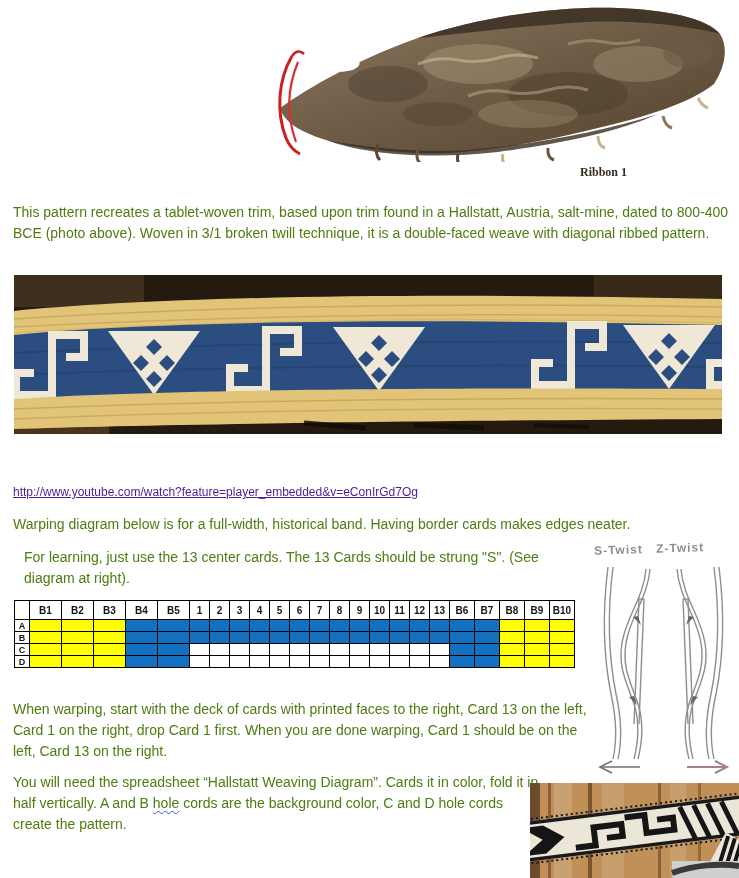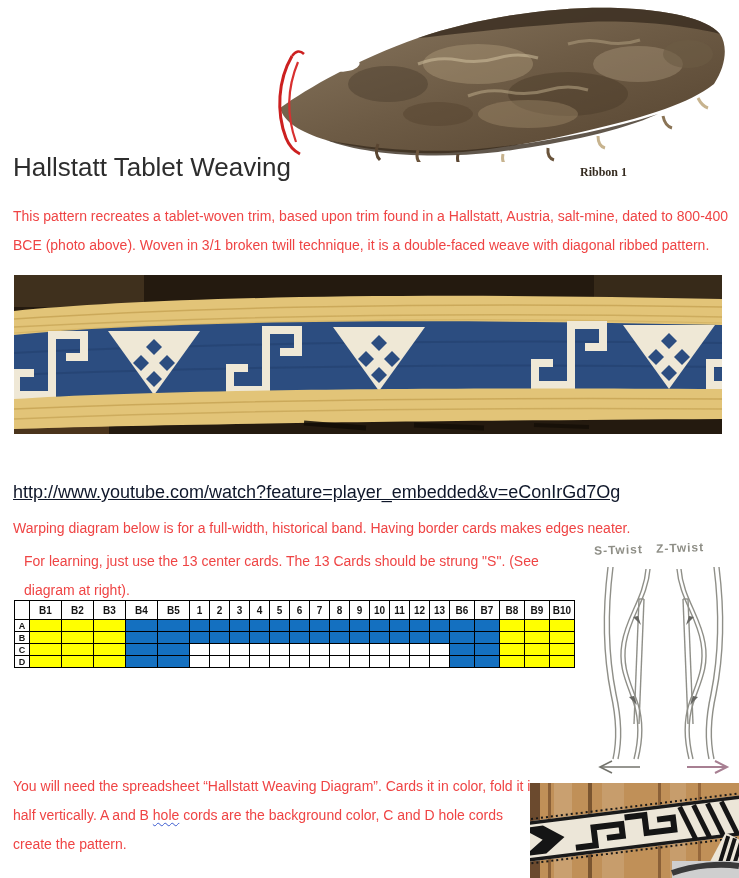--- a/index.html
+++ b/index.html
@@ -17,36 +17,36 @@
 
   .title {
     left: 13px; top: 152px;
     font-size: 26px;
     font-weight: 400;
     color: #2d2d2d;
     letter-spacing: 0px;
   }
   .para {
     font-size: 14px;
-    line-height: 29px;
-    color: #ef4444;
+    line-height: 21px;
+    color: #4d7c0f;
   }
   .p-intro   { left: 13px; top: 202px; width: 718px; }
   .p-youtube { left: 13px; top: 449px; width: 700px; }
   .p-link    { left: 13px; top: 482px; width: 700px; }
   .p-warpnote{ left: 13px; top: 514px; width: 710px; }
   .p-learning{ left: 24px; top: 547px; width: 566px; }
   .p-steps   { left: 13px; top: 699px; width: 578px; }
   .p-sheet   { left: 13px; top: 772px; width: 528px; }
 
   a.doc-link {
-    color: #0f172a;
+    color: #4c1d95;
     text-decoration: underline;
     cursor: pointer;
-    font-size: 18px;
+    font-size: 12px;
   }
   .wavy {
     text-decoration: underline;
     text-decoration-style: wavy;
     text-decoration-color: #3b5bd0;
     text-decoration-thickness: 1px;
     text-underline-offset: 2px;
   }
 
   .ribbon-caption {
@@ -150,21 +150,20 @@
       <path d="M430 94 q4 8 10 10" stroke="#c7b38e" stroke-width="3" fill="none"></path>
 
       <path d="M24 52 C10 76 8 108 18 134 C22 144 28 148 32 150" stroke="#cc2020" stroke-width="3" fill="none"></path>
       <path d="M30 58 C20 82 18 110 28 138" stroke="#d83030" stroke-width="2.2" fill="none"></path>
       <path d="M24 52 q6 -8 12 -2" stroke="#cc2020" stroke-width="2.5" fill="none"></path>
     </svg>
   </div>
 
   <div class="abs ribbon-caption">Ribbon 1</div>
 
-  <h1 class="abs title">Hallstatt Tablet Weaving</h1>
 
   <p class="abs para p-intro">This pattern recreates a tablet-woven trim, based upon trim found in a Hallstatt, Austria, salt-mine, dated to 800-400 BCE (photo above). Woven in 3/1 broken twill technique, it is a double-faced weave with diagonal ribbed pattern.</p>
 
   <div class="abs photo-band">
     <svg width="708" height="159" viewBox="0 0 708 159">
       <defs>
         <g id="motifS">
           <path d="M16 -8 L34 -8 L34 -30 L2 -30 L2 30 L-34 30 L-34 8 L-16 8" stroke="#efe8d6" stroke-width="8" fill="none" stroke-linejoin="miter"></path>
         </g>
         <g id="motifT">
@@ -409,20 +408,21 @@
         <path d="M24 202 L12 208 L24 214"></path>
       </g>
 
       <g stroke="#a77f92" stroke-width="2" fill="none">
         <path d="M99 208 L137 208"></path>
         <path d="M127 202 L139 208 L127 214"></path>
       </g>
     </svg>
   </div>
 
+  <p class="abs para p-steps">When warping, start with the deck of cards with printed faces to the right, Card 13 on the left, Card 1 on the right, drop Card 1 first. When you are done warping, Card 1 should be on the left, Card 13 on the right.</p>
 
   <p class="abs para p-sheet"><span>You will need the spreadsheet “Hallstatt Weaving Diagram”. Cards it in color, fold it in half vertically. A and B </span><span class="wavy">hole</span><span> cords are the background color, C and D hole cords create the pattern.</span></p>
 
   <div class="abs photo-bottom">
     <svg width="209" height="95" viewBox="0 0 209 95">
 
       <rect x="0" y="0" width="209" height="95" fill="#c09058"></rect>
       <rect x="0" y="0" width="10" height="95" fill="#6b4a2e"></rect>
       <rect x="18" y="0" width="3" height="95" fill="#8a6038"></rect>
       <rect x="58" y="0" width="4" height="95" fill="#7a5530"></rect>

